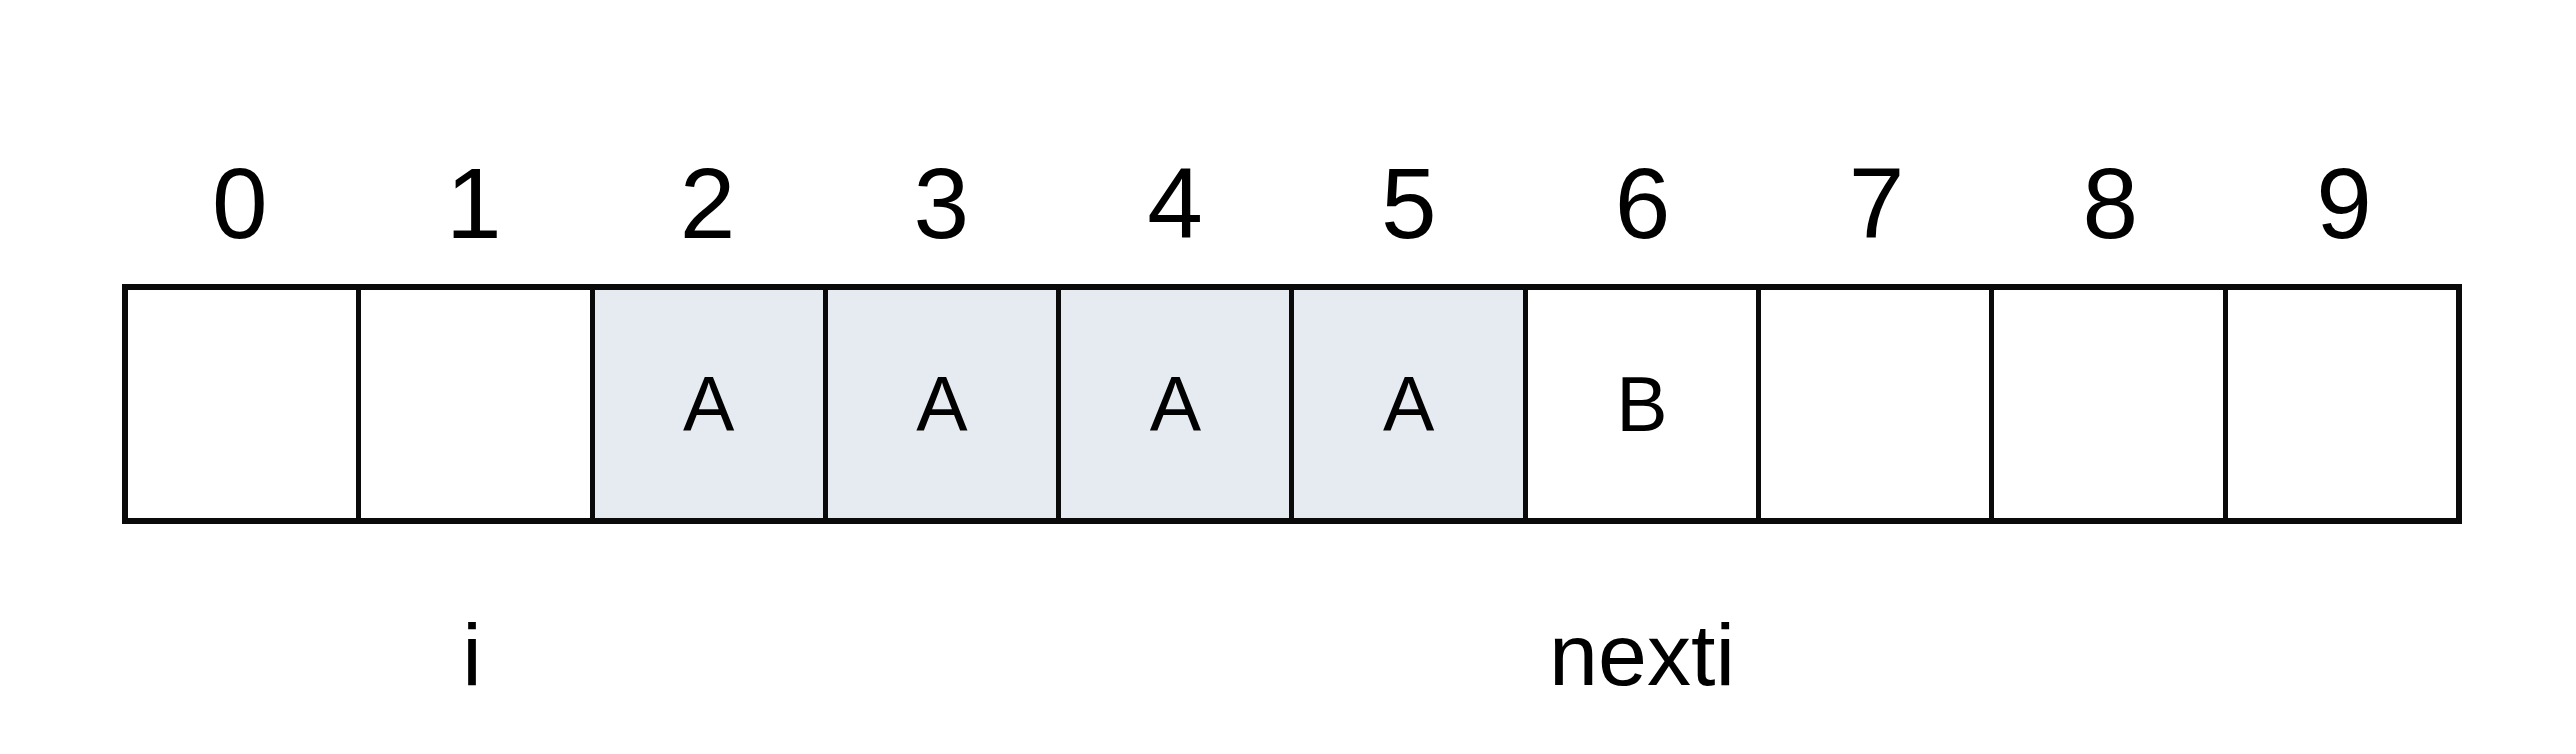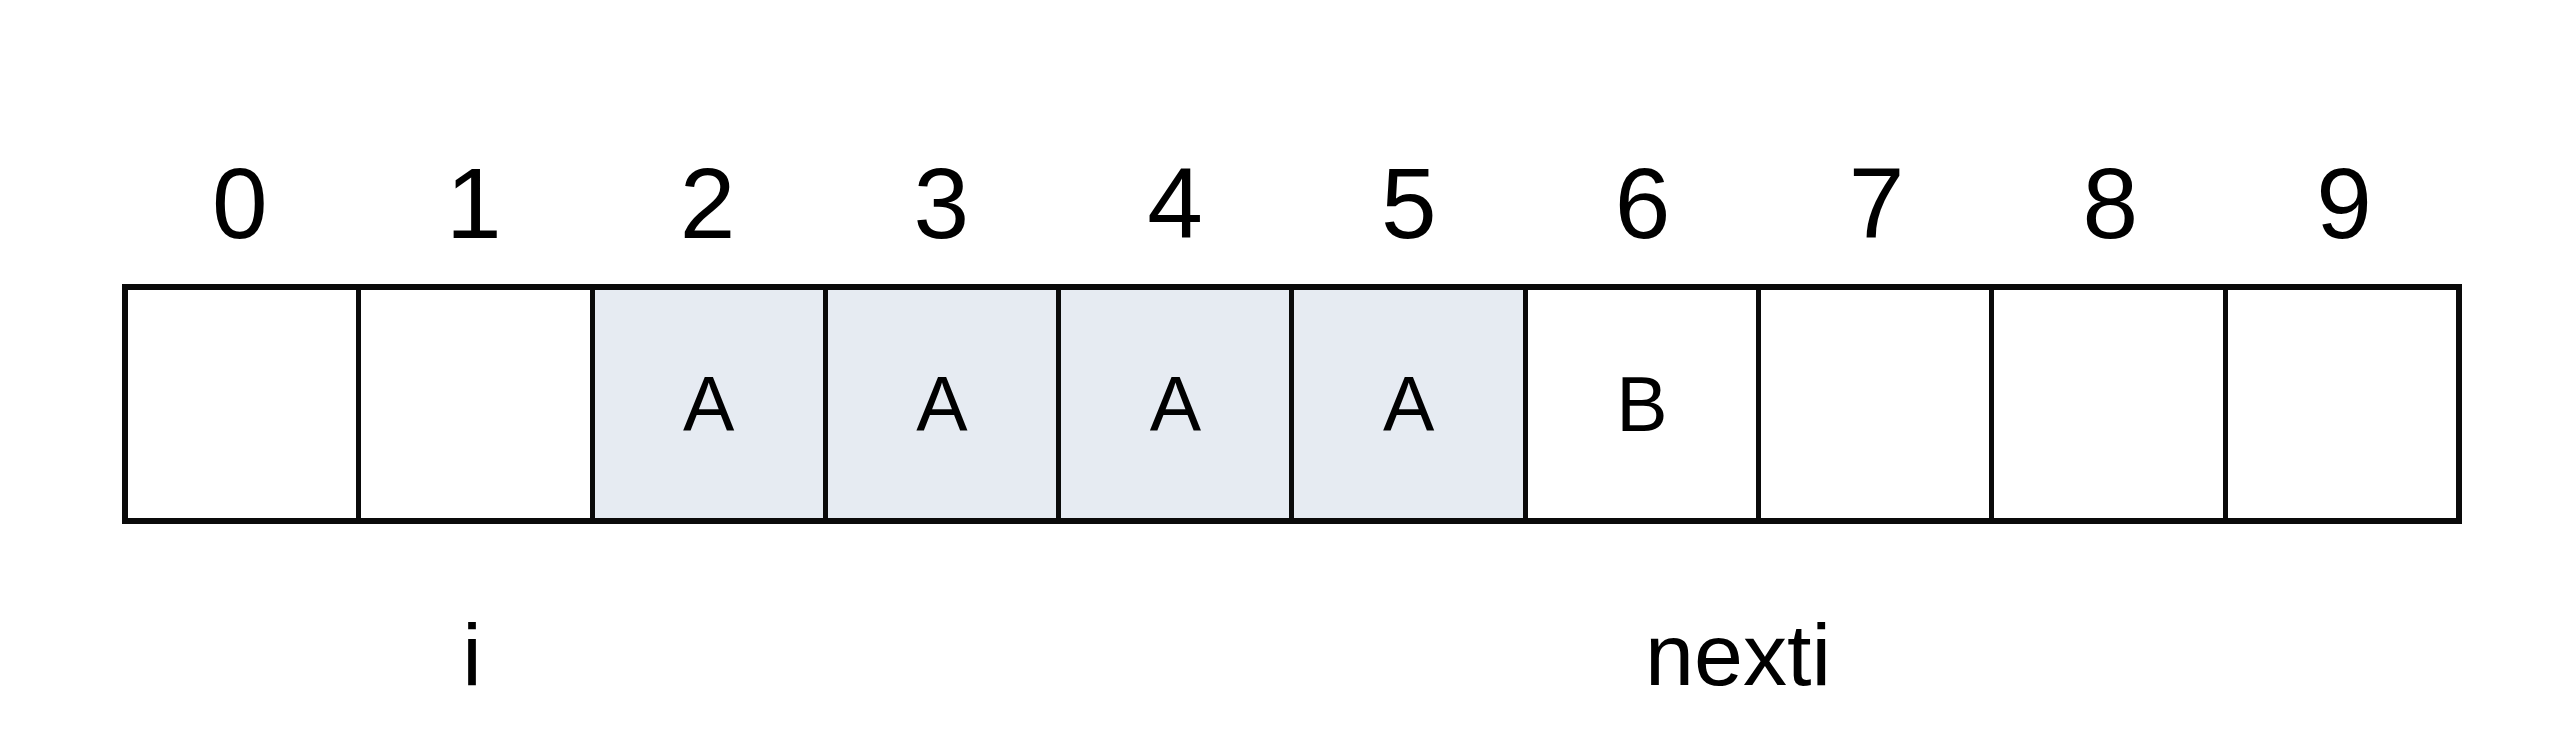--- a/index.html
+++ b/index.html
@@ -118,17 +118,17 @@
       <div class="array-cell">
         <span></span>
       </div>
       <div class="array-cell">
         <span></span>
       </div>
     </div>
 
   <div id="pointer-row">
       <div class="pointer-label" style="left: 472px;">i</div>
-      <div class="pointer-label" style="left: 1738px;">nexti</div>
+      <div class="pointer-label" style="left: 1642px;">nexti</div>
     </div>
 
 </div>
 
 
 </body></html>

